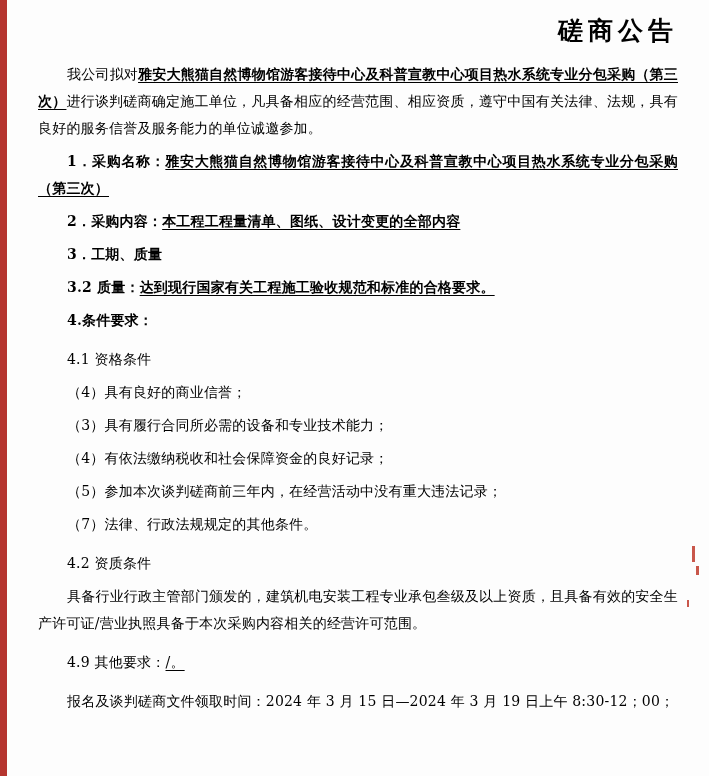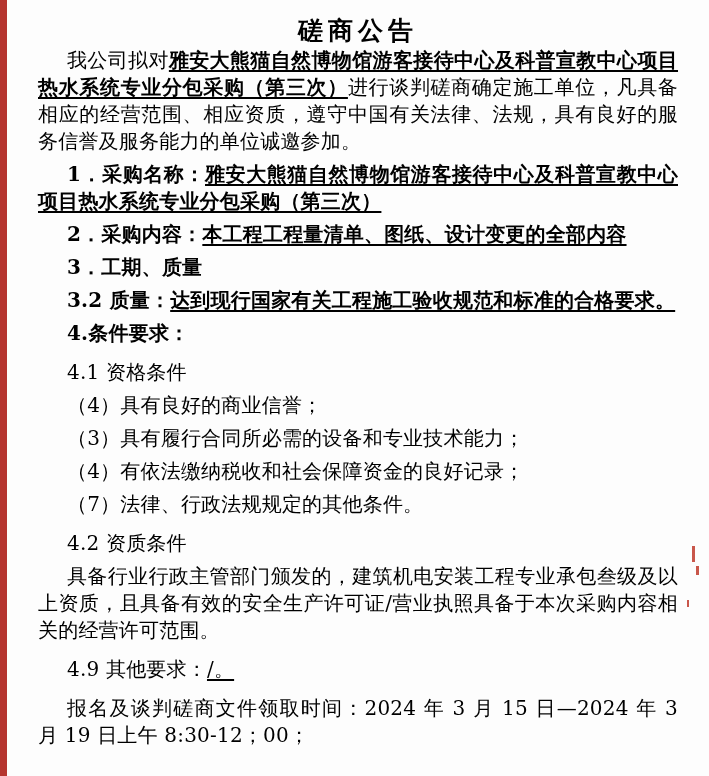--- a/index.html
+++ b/index.html
@@ -32,30 +32,31 @@
     background: #b5352f;
   }
   .content {
     position: absolute;
     left: 38px;
     top: 0;
     width: 640px;
     height: 776px;
   }
   .doc-title {
-    text-align: center;
+    text-align: right;
     font-size: 25px;
     font-weight: bold;
     letter-spacing: 5px;
     margin-top: 14px;
+    margin-bottom: 14px;
     font-family: "DejaVu Serif", "Liberation Serif", serif;
   }
   p {
     margin: 0 0 6px 0;
-    font-size: 20px;
+    font-size: 14px;
     line-height: 27px;
     text-align: justify;
     letter-spacing: 0.2px;
   }
   .indent2 { text-indent: 29px; }
   .u { text-decoration: underline; text-underline-offset: 3px; }
   .b { font-weight: bold; }
   .gap-top { margin-top: 12px; }
   
   .artifact {
@@ -89,20 +90,21 @@
 
     <p class="indent2"><span class="b">3.2 质量：</span><span class="u b">达到现行国家有关工程施工验收规范和标准的合格要求。</span></p>
 
     <p class="indent2 b">4.条件要求：</p>
 
     <p class="indent2 gap-top">4.1 资格条件</p>
 
     <p class="indent2">（4）具有良好的商业信誉；</p>
     <p class="indent2">（3）具有履行合同所必需的设备和专业技术能力；</p>
     <p class="indent2">（4）有依法缴纳税收和社会保障资金的良好记录；</p>
+    <p class="indent2">（5）参加本次谈判磋商前三年内，在经营活动中没有重大违法记录；</p>
     <p class="indent2">（7）法律、行政法规规定的其他条件。</p>
 
     <p class="indent2 gap-top">4.2 资质条件</p>
     <p class="indent2">具备行业行政主管部门颁发的，建筑机电安装工程专业承包叁级及以上资质，且具备有效的安全生产许可证/营业执照具备于本次采购内容相关的经营许可范围。</p>
 
     <p class="indent2 gap-top"><span>4.9 其他要求：</span><span class="u">/。</span></p>
 
     <p class="indent2 gap-top">报名及谈判磋商文件领取时间：2024 年 3 月 15 日—2024 年 3 月 19 日上午 8:30-12；00；</p>
 
   </div>

